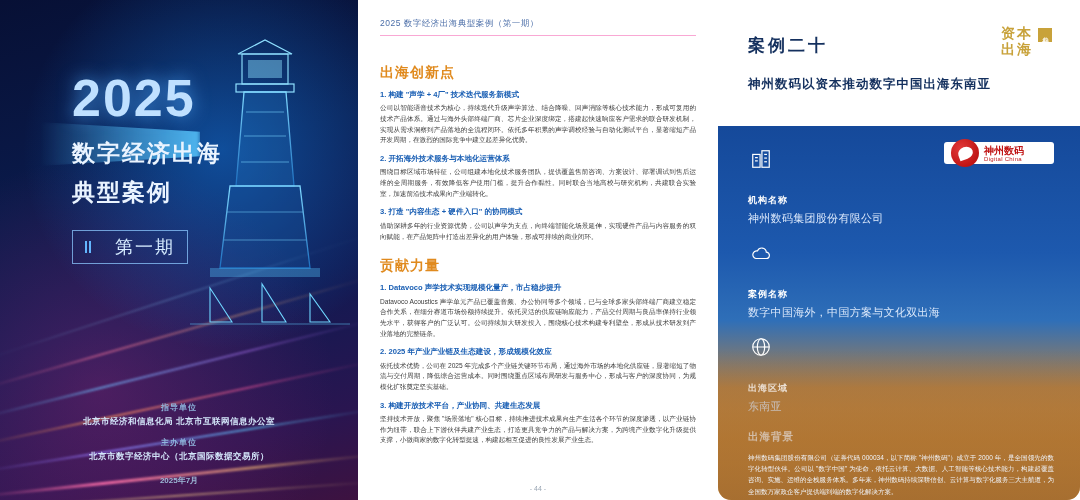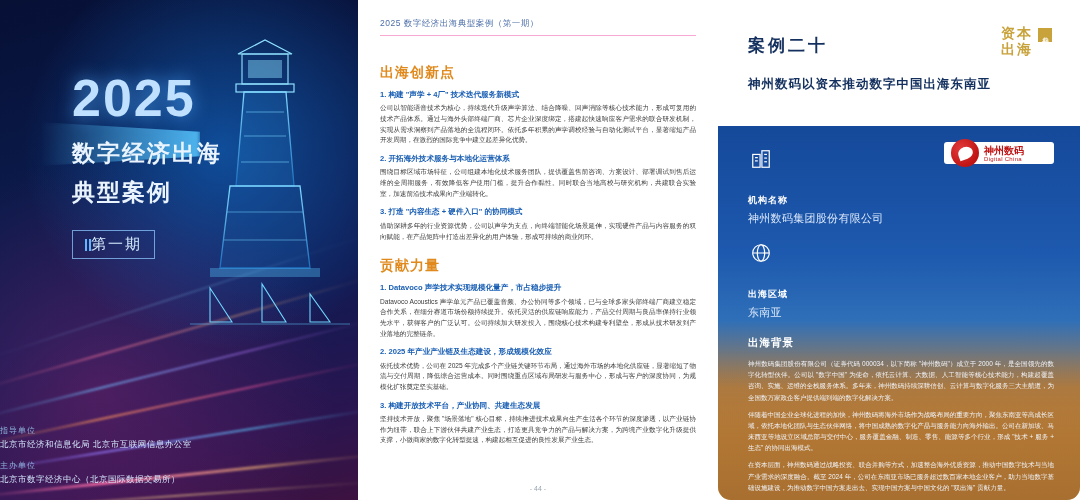--- a/index.html
+++ b/index.html
@@ -74,31 +74,32 @@
   .cover-line1 {
     margin-top: 14px; font-size: 23px; font-weight: 700; color: #eaf4ff;
     letter-spacing: 2px;
   }
   .cover-line2 {
     margin-top: 8px; font-size: 23px; font-weight: 700; color: #eaf4ff;
     letter-spacing: 2px;
   }
   .issue-badge {
     margin-top: 22px;
-    display: inline-flex; align-items: center; gap: 0;
+    display: inline-flex; align-items: center; gap: 24px;
     border: 1px solid rgba(140,200,255,.75);
     padding: 4px 12px;
-    font-size: 15px; color: #d6ecff; letter-spacing: 2px;
+    font-size: 18px; color: #d6ecff; letter-spacing: 2px;
   }
   .issue-badge .bars { display: flex; gap: 2px; }
   .issue-badge .bars i { width: 2px; height: 12px; background: #63b6ff; display: block; }
   .cover-footer {
     position: absolute; left: 0; right: 0; bottom: 14px;
-    text-align: left; color: #b9cfe8;
+    text-align: center; color: #b9cfe8;
     z-index: 5;
+    font-weight: bold;
   }
   .cf-label { font-size: 8px; color: #8fb6dd; letter-spacing: 1px; margin-bottom: 3px; }
   .cf-orgs { font-size: 8.5px; color: #d3e6fa; letter-spacing: .5px; }
   .cf-gap { height: 9px; }
   .cf-date { margin-top: 12px; font-size: 8px; color: #9db9d6; }
 
   
   .textpage {
     position: relative;
     flex: 0 0 360px;
@@ -281,20 +282,21 @@
         <span>第一期</span>
       </div>
     </div>
 
     <div class="cover-footer">
       <div class="cf-label">指导单位</div>
       <div class="cf-orgs">北京市经济和信息化局    北京市互联网信息办公室</div>
       <div class="cf-gap"></div>
       <div class="cf-label">主办单位</div>
       <div class="cf-orgs">北京市数字经济中心（北京国际数据交易所）</div>
+      <div class="cf-date">2025年7月</div>
     </div>
   </section>
 
   <section class="textpage">
     <div class="tp-header">2025 数字经济出海典型案例（第一期）</div>
 
     <div class="tp-h2">出海创新点</div>
 
     <div class="tp-h3">1. 构建 "声学 + 4厂" 技术迭代服务新模式</div>
     <div class="tp-p">公司以智能语音技术为核心，持续迭代升级声学算法、结合降噪、回声消除等核心技术能力，形成可复用的技术产品体系。通过与海外头部终端厂商、芯片企业深度绑定，搭建起快速响应客户需求的联合研发机制，实现从需求洞察到产品落地的全流程闭环。依托多年积累的声学调校经验与自动化测试平台，显著缩短产品开发周期，在激烈的国际竞争中建立起差异化优势。</div>
@@ -354,20 +356,31 @@
               <line x1="15.5" y1="11" x2="18.5" y2="11"></line>
               <line x1="15.5" y1="15" x2="18.5" y2="15"></line>
           </svg>
         </div>
         <div>
           <div class="meta-label">机构名称</div>
           <div class="meta-value">神州数码集团股份有限公司</div>
         </div>
       </div>
 
+      <div class="meta-item">
+        <div class="meta-icon">
+          <svg viewBox="0 0 24 24" fill="none" stroke="#ffffff" stroke-width="1.3">
+            <path d="M6.5 18h11a3.5 3.5 0 0 0 .3-7 5 5 0 0 0-9.6-1.3A4 4 0 0 0 6.5 18z"></path>
+          </svg>
+        </div>
+        <div>
+          <div class="meta-label">案例名称</div>
+          <div class="meta-value">数字中国海外，中国方案与文化双出海</div>
+        </div>
+      </div>
 
       <div class="meta-item">
         <div class="meta-icon">
           <svg viewBox="0 0 24 24" fill="none" stroke="#ffffff" stroke-width="1.3">
             <circle cx="12" cy="12" r="9"></circle>
             <ellipse cx="12" cy="12" rx="4" ry="9"></ellipse>
             <line x1="3" y1="12" x2="21" y2="12"></line>
           </svg>
         </div>
         <div>

